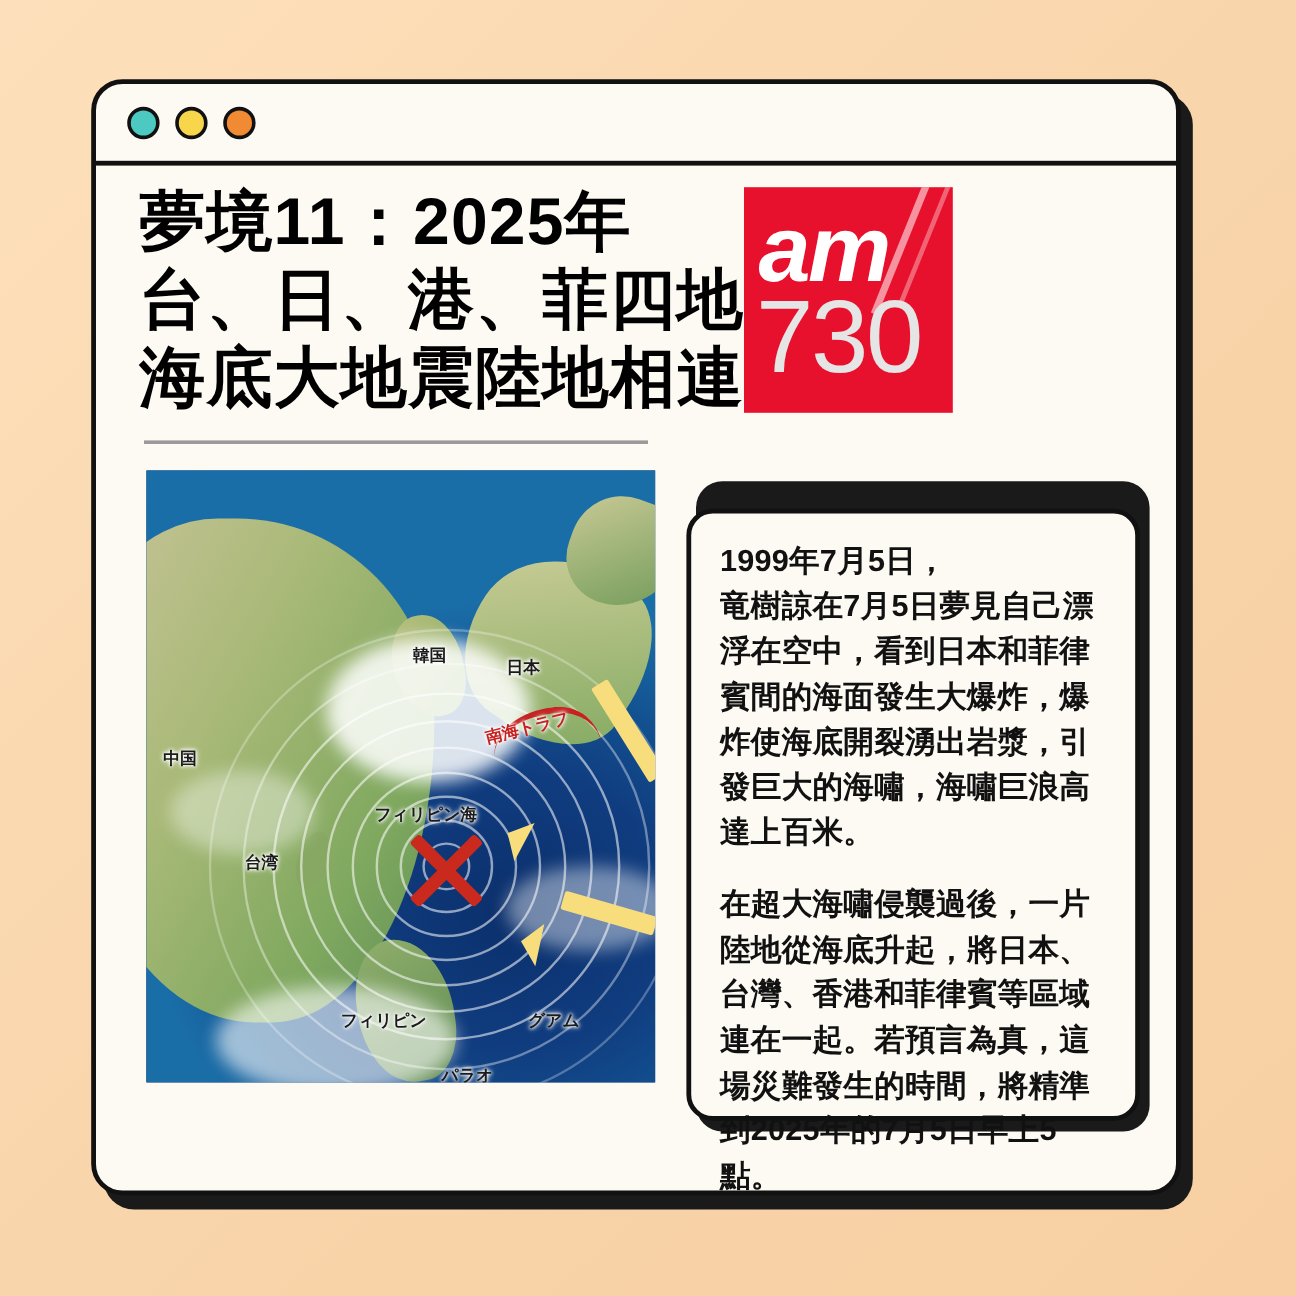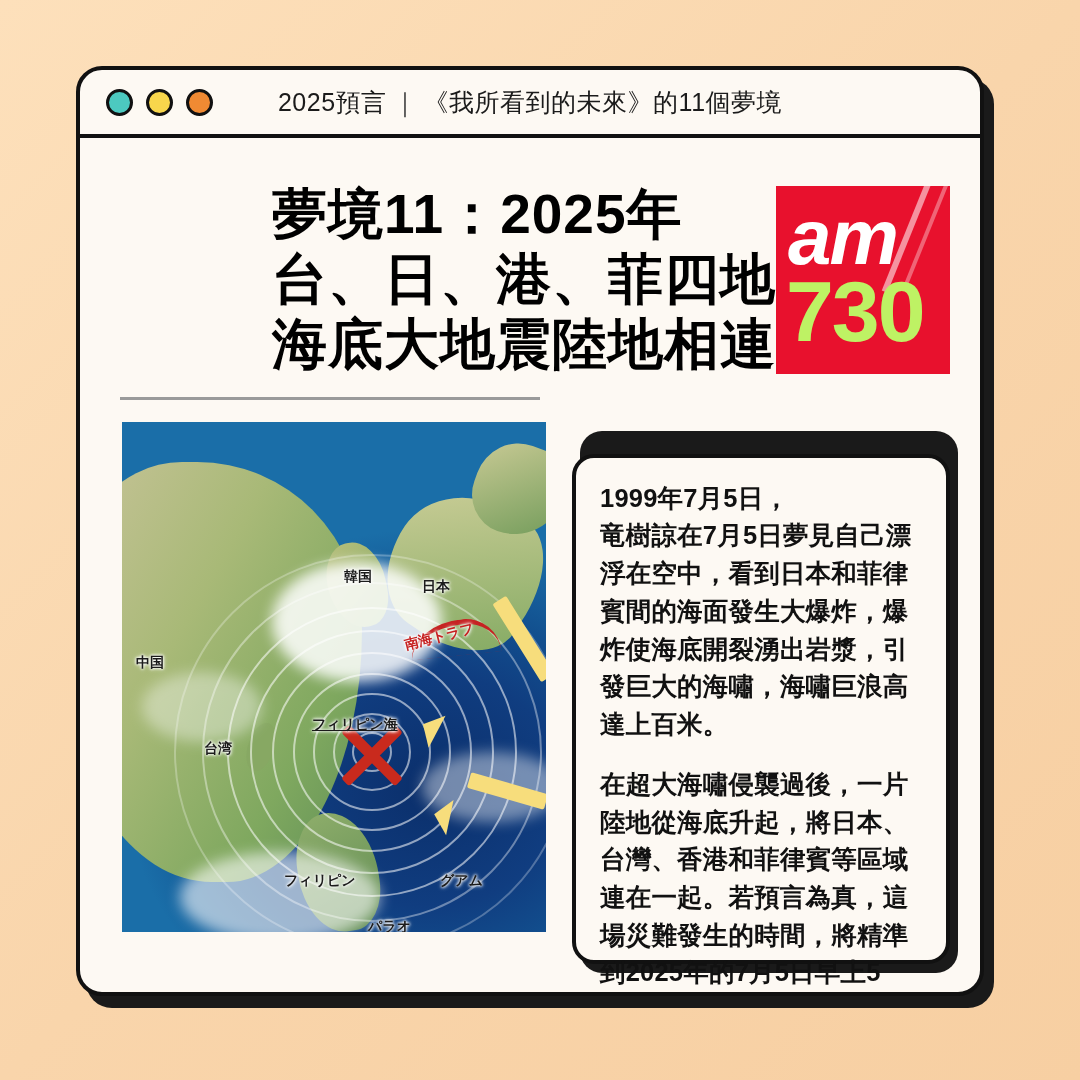--- a/index.html
+++ b/index.html
@@ -54,23 +54,23 @@
     color: #1b1b1b;
     letter-spacing: 0.5px;
     font-family: "Liberation Sans", sans-serif;
     pointer-events: none;
   }
   .titlebar-text .sep { padding: 0 6px; color: #333; }
 
   
   .head-wrap {
     display: flex;
-    padding: 44px 30px 0 36px;
+    padding: 14px 30px 0 36px;
     align-items: flex-start;
-    justify-content: flex-end;
+    justify-content: flex-start;
   }
   .headline {
     font-size: 55px;
     font-weight: bold;
     line-height: 1.18;
     letter-spacing: 1px;
     color: #000;
     white-space: pre-line;
     font-family: "Liberation Sans", sans-serif;
   }
@@ -89,22 +89,22 @@
     font-weight: bold;
     font-style: italic;
     color: #fff;
     letter-spacing: -2px;
     font-family: "Liberation Sans", sans-serif;
   }
   .logo .num {
     position: absolute;
     left: 10px; top: 76px;
     font-size: 86px;
-    font-weight: bold;
-    color: #bef264;
+    font-weight: normal;
+    color: #e5e5e5;
     letter-spacing: -2px;
     font-family: "Liberation Sans", sans-serif;
   }
   .logo .slash {
     position: absolute;
     width: 6px; height: 120px;
     background: rgba(255,255,255,0.55);
     top: -10px; right: 40px;
     transform: rotate(22deg);
   }
@@ -289,23 +289,20 @@
 
   <div class="card-shadow"></div>
 
   <div class="card">
 
     <div class="titlebar">
       <div class="dots">
         <div class="dot teal"></div>
         <div class="dot yellow"></div>
         <div class="dot orange"></div>
-      </div>
-      <div class="titlebar-text">
-        <span>2025預言</span><span class="sep">｜</span><span>《我所看到的未來》的11個夢境</span>
       </div>
     </div>
 
     <div class="head-wrap">
       <div class="headline">夢境11：2025年
 台、日、港、菲四地
 海底大地震陸地相連</div>
       <div class="logo">
         <div class="slash"></div>
         <div class="slash2"></div>
@@ -350,21 +347,21 @@
         </div>
 
         <div class="trough"></div>
 
         <div class="map-label red" style="left:282px; top:206px;">南海トラフ</div>
 
         <div class="map-label" style="left:222px; top:146px;">韓国</div>
         <div class="map-label" style="left:300px; top:156px;">日本</div>
         <div class="map-label" style="left:14px; top:232px;">中国</div>
         <div class="map-label" style="left:82px; top:318px;text-align:right;">台湾</div>
-        <div class="map-label" style="left:190px; top:294px;text-decoration:underline;">フィリピン海</div>
+        <div class="map-label" style="left:190px; top:278px;">フィリピン海</div>
         <div class="map-label" style="left:114px; top:450px;margin-left:48px;">フィリピン</div>
         <div class="map-label" style="left:318px; top:450px;text-align:center;">グアム</div>
         <div class="map-label" style="left:246px; top:496px;">パラオ</div>
 
         <div>
           <div class="arrow-body" style="left:334px; top:248px; width:92px; transform:rotate(58deg); transform-origin:right center;"></div>
           <div class="arrow-head" style="left:300px; top:288px; border-width:18px 16px 18px 0; border-color:transparent #f7dd7c transparent transparent; transform:rotate(28deg);"></div>
         </div>
         <div>
           <div class="arrow-body" style="left:344px; top:372px; width:80px; transform:rotate(16deg); transform-origin:right center;"></div>

